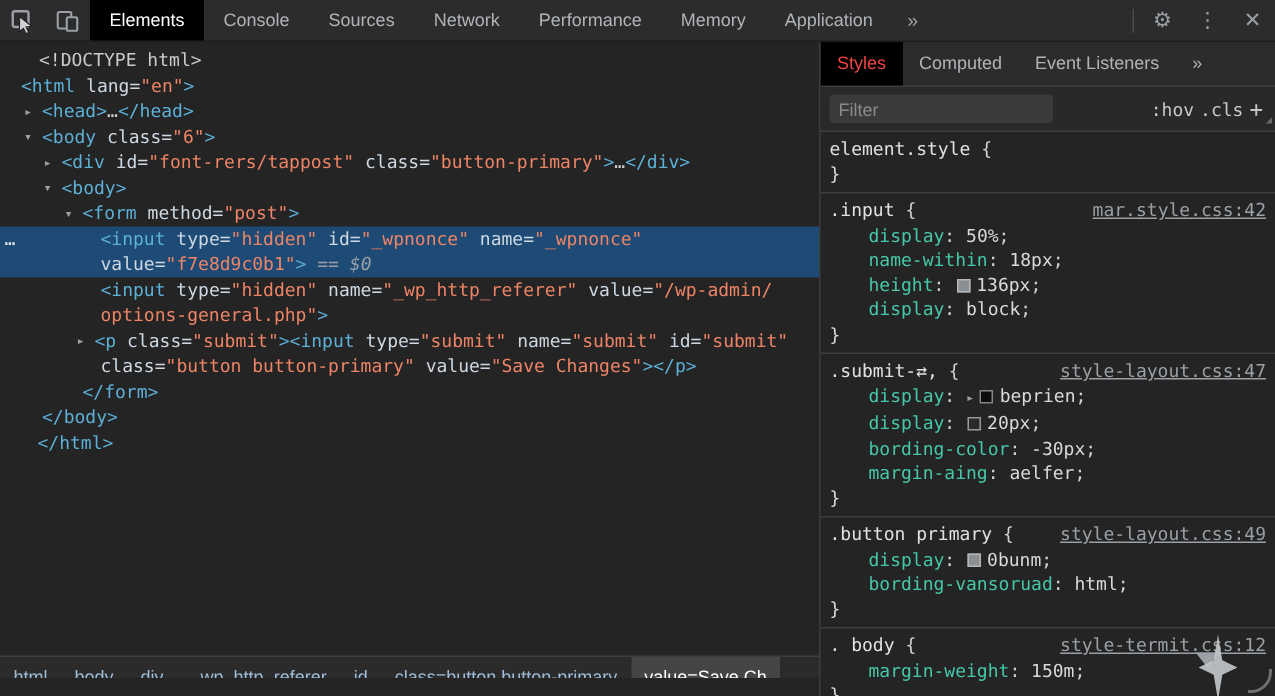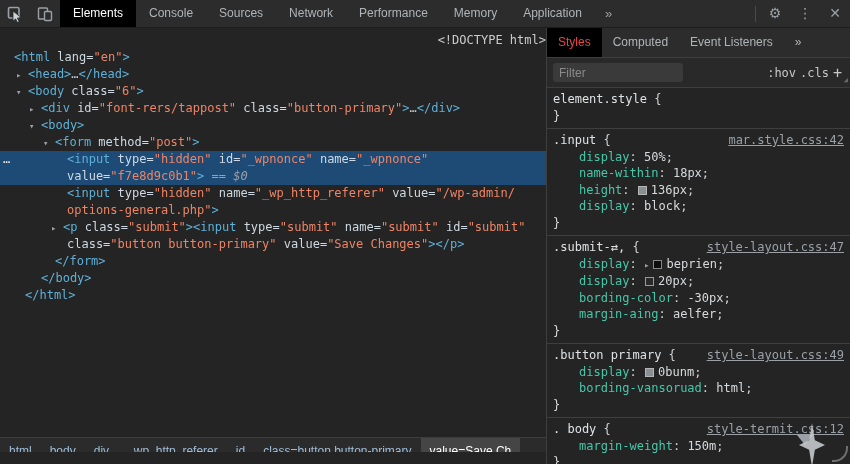--- a/index.html
+++ b/index.html
@@ -41,21 +41,21 @@
   .crumb{padding:0 9px;line-height:26px;font-size:12px;color:var(--crumb);cursor:pointer;flex-shrink:0}
   .crumb.active{background:#454545;color:#fff}
 
   
   .side{position:absolute;left:546px;top:28px;width:304px;height:436px;background:var(--panel);
     border-left:1px solid #3e3e3e;overflow:hidden}
   .side-tabs{height:30px;background:var(--chrome);border-bottom:1px solid #3e3e3e;display:flex;align-items:stretch}
   .side-tab{padding:0 11px;line-height:29px;font-size:12px;color:#b0b4b8;cursor:pointer;white-space:nowrap}
   .side-tab.active{background:var(--activebg);color:#ef4444}
   .filter-row{height:30px;background:#292929;border-bottom:1px solid #3e3e3e;display:flex;align-items:center;padding:0 8px 0 6px}
-  .filter-input{width:130px;height:19px;background:#3a3a3a;border:none;border-radius:3px;color:#ddd;
+  .filter-input{width:149px;height:19px;background:#3a3a3a;border:none;border-radius:3px;color:#ddd;
     font-size:12px;padding:0 6px;outline:none;font-family:"Liberation Sans",sans-serif}
   .filter-input::placeholder{color:#8a8a8a}
   .filter-right{margin-left:auto;display:flex;align-items:center;gap:4px;
     font-family:"DejaVu Sans Mono",monospace;font-size:12px;color:#c8c8c8}
   .plus{font-size:15px;color:#c8c8c8;cursor:pointer;position:relative}
   .plus-corner{position:absolute;right:-6px;bottom:-2px;font-size:7px;color:#6a6a6a}
   .rules{font-family:"DejaVu Sans Mono",monospace;font-size:12px;line-height:16.5px;color:var(--val)}
   .rule{padding:3px 4px 4px 6px;border-bottom:1px solid var(--sep);position:relative}
   .rule-head{white-space:nowrap}
   .rule-head .sel-name{color:#dfe2e5}
@@ -106,35 +106,35 @@
       </div>
     <div class="more-chev">»</div>
     <div class="tb-spacer"></div>
     <div class="tb-sep"></div>
     <div class="icon-btn glyph">⚙</div>
     <div class="icon-btn glyph">⋮</div>
     <div class="icon-btn glyph">✕</div>
   </div>
 
   <div class="dom-panel" id="dom">
-      <div class="drow" style="padding-left: 5px; text-align: right;"><span class="tk-plain">&lt;!DOCTYPE html&gt;</span></div>
+      <div class="drow" style="padding-left: 26px;"><span class="tk-plain">&lt;!DOCTYPE html&gt;</span></div>
       <div class="drow" style="padding-left: 14px;"><span class="tk-tag">&lt;html </span><span class="tk-attr">lang=</span><span class="tk-str">"en"</span><span class="tk-tag">&gt;</span></div>
       <div class="drow" style="padding-left: 28px;"><span class="arrow" style="left: 16px;">▸</span><span class="tk-tag">&lt;head&gt;</span><span class="tk-plain">…</span><span class="tk-tag">&lt;/head&gt;</span></div>
       <div class="drow" style="padding-left: 28px;"><span class="arrow" style="left: 16px;">▾</span><span class="tk-tag">&lt;body </span><span class="tk-attr">class=</span><span class="tk-str">"6"</span><span class="tk-tag">&gt;</span></div>
       <div class="drow" style="padding-left: 41px;"><span class="arrow" style="left: 29px;">▸</span><span class="tk-tag">&lt;div </span><span class="tk-attr">id=</span><span class="tk-str">"font-rers/tappost"</span><span class="tk-plain"> </span><span class="tk-attr">class=</span><span class="tk-str">"button-primary"</span><span class="tk-tag">&gt;</span><span class="tk-plain">…</span><span class="tk-tag">&lt;/div&gt;</span></div>
       <div class="drow" style="padding-left: 41px;"><span class="arrow" style="left: 29px;">▾</span><span class="tk-tag">&lt;body&gt;</span></div>
       <div class="drow" style="padding-left: 55px;"><span class="arrow" style="left: 43px;">▾</span><span class="tk-tag">&lt;form </span><span class="tk-attr">method=</span><span class="tk-str">"post"</span><span class="tk-tag">&gt;</span></div>
       <div class="drow sel" style="padding-left: 67px;"><span class="gutter">…</span><span class="tk-tag">&lt;input </span><span class="tk-attr">type=</span><span class="tk-str">"hidden"</span><span class="tk-plain"> </span><span class="tk-attr">id=</span><span class="tk-str">"_wpnonce"</span><span class="tk-plain"> </span><span class="tk-attr">name=</span><span class="tk-str">"_wpnonce"</span></div>
       <div class="drow sel" style="padding-left: 67px;"><span class="tk-attr">value=</span><span class="tk-str">"f7e8d9c0b1"</span><span class="tk-tag">&gt;</span><span class="tk-meta"> == $0</span></div>
       <div class="drow" style="padding-left: 67px;"><span class="tk-tag">&lt;input </span><span class="tk-attr">type=</span><span class="tk-str">"hidden"</span><span class="tk-plain"> </span><span class="tk-attr">name=</span><span class="tk-str">"_wp_http_referer"</span><span class="tk-plain"> </span><span class="tk-attr">value=</span><span class="tk-str">"/wp-admin/</span></div>
       <div class="drow" style="padding-left: 67px;"><span class="tk-str">options-general.php"</span><span class="tk-tag">&gt;</span></div>
       <div class="drow" style="padding-left: 63px;"><span class="arrow" style="left: 51px;">▸</span><span class="tk-tag">&lt;p </span><span class="tk-attr">class=</span><span class="tk-str">"submit"</span><span class="tk-tag">&gt;&lt;input </span><span class="tk-attr">type=</span><span class="tk-str">"submit"</span><span class="tk-plain"> </span><span class="tk-attr">name=</span><span class="tk-str">"submit"</span><span class="tk-plain"> </span><span class="tk-attr">id=</span><span class="tk-str">"submit"</span></div>
       <div class="drow" style="padding-left: 67px;"><span class="tk-attr">class=</span><span class="tk-str">"button button-primary"</span><span class="tk-plain"> </span><span class="tk-attr">value=</span><span class="tk-str">"Save Changes"</span><span class="tk-tag">&gt;&lt;/p&gt;</span></div>
       <div class="drow" style="padding-left: 55px;"><span class="tk-tag">&lt;/form&gt;</span></div>
-      <div class="drow" style="padding-left: 41px;"><span class="tk-tag">&lt;/body&gt;</span></div>
+      <div class="drow" style="padding-left: 28px;"><span class="tk-tag">&lt;/body&gt;</span></div>
       <div class="drow" style="padding-left: 25px;"><span class="tk-tag">&lt;/html&gt;</span></div>
     </div>
 
   <div class="crumbs" id="crumbs">
       <div class="crumb">html</div>
       <div class="crumb">body</div>
       <div class="crumb">div</div>
       <div class="crumb">_wp_http_referer</div>
       <div class="crumb">id</div>
       <div class="crumb">class=button button-primary</div>

